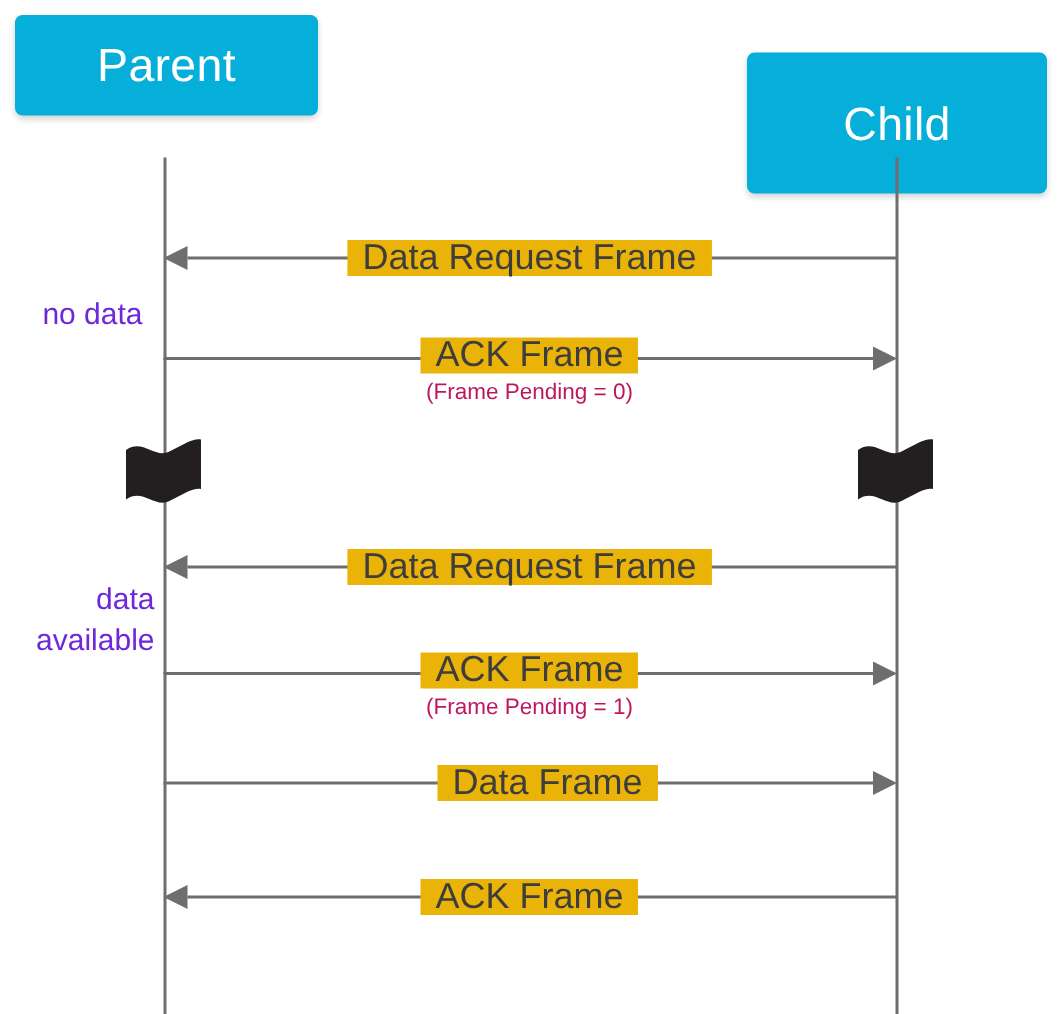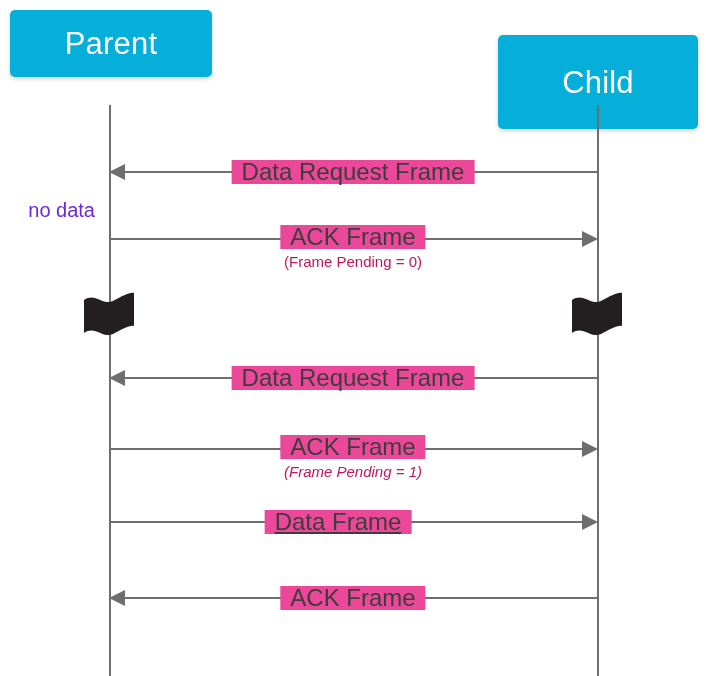--- a/index.html
+++ b/index.html
@@ -69,21 +69,21 @@
   }
   .msg-head.left  { border-right: 16px solid #6e6e6e; }
   .msg-head.right { border-left: 16px solid #6e6e6e; }
 
   .msg-label {
     position: absolute;
     color: #3d3d3d;
     font-size: 24px;
     line-height: 1;
     white-space: nowrap;
-    background: #ec4899;
+    background: #eab308;
     padding: 0 10px;
     transform: translate(-50%, -50%);
     user-select: none;
   }
   .msg-sublabel {
     position: absolute;
     color: #be185d;
     font-size: 15px;
     line-height: 1;
     white-space: nowrap;
@@ -118,20 +118,22 @@
     <span class="actor-label">Parent</span>
   </div>
   <div class="actor-box" id="actor-child">
     <span class="actor-label">Child</span>
   </div>
 
   <div class="lifeline" id="lifeline-parent"></div>
   <div class="lifeline" id="lifeline-child"></div>
 
   <div class="side-note" id="note-no-data" style="right: 611px; top: 197px;">no data</div>
+  <div class="side-note" id="note-data-available" style="right: 603px; top: 387px;">data
+available</div>
 
   <div class="msg-row" style="top: 172px;">
     <div class="msg-line" style="left: 125px; width: 473px;"></div>
     <div class="msg-head left" style="left: 109px;"></div>
     <div class="msg-label" style="left: 353px; top: 0;">Data Request Frame</div>
   </div>
 
   <div class="msg-row" style="top: 239px;">
     <div class="msg-line" style="left: 109px; width: 473px;"></div>
     <div class="msg-head right" style="left: 582px;"></div>
@@ -153,27 +155,27 @@
   <div class="msg-row" style="top: 378px;">
     <div class="msg-line" style="left: 125px; width: 473px;"></div>
     <div class="msg-head left" style="left: 109px;"></div>
     <div class="msg-label" style="left: 353px; top: 0;">Data Request Frame</div>
   </div>
 
   <div class="msg-row" style="top: 449px;">
     <div class="msg-line" style="left: 109px; width: 473px;"></div>
     <div class="msg-head right" style="left: 582px;"></div>
     <div class="msg-label" style="left: 353px; top: -2px;">ACK Frame</div>
-    <div class="msg-sublabel" style="left: 353px; top: 15px; font-style: italic;">(Frame Pending = 1)</div>
+    <div class="msg-sublabel" style="left: 353px; top: 15px;">(Frame Pending = 1)</div>
   </div>
 
   <div class="msg-row" style="top: 522px;">
     <div class="msg-line" style="left: 109px; width: 473px;"></div>
     <div class="msg-head right" style="left: 582px;"></div>
-    <div class="msg-label" style="left: 338px; top: 0; text-decoration: underline;">Data Frame</div>
+    <div class="msg-label" style="left: 365px; top: 0;">Data Frame</div>
   </div>
 
   <div class="msg-row" style="top: 598px;">
     <div class="msg-line" style="left: 125px; width: 473px;"></div>
     <div class="msg-head left" style="left: 109px;"></div>
     <div class="msg-label" style="left: 353px; top: 0;">ACK Frame</div>
   </div>
 
 </div>
 

